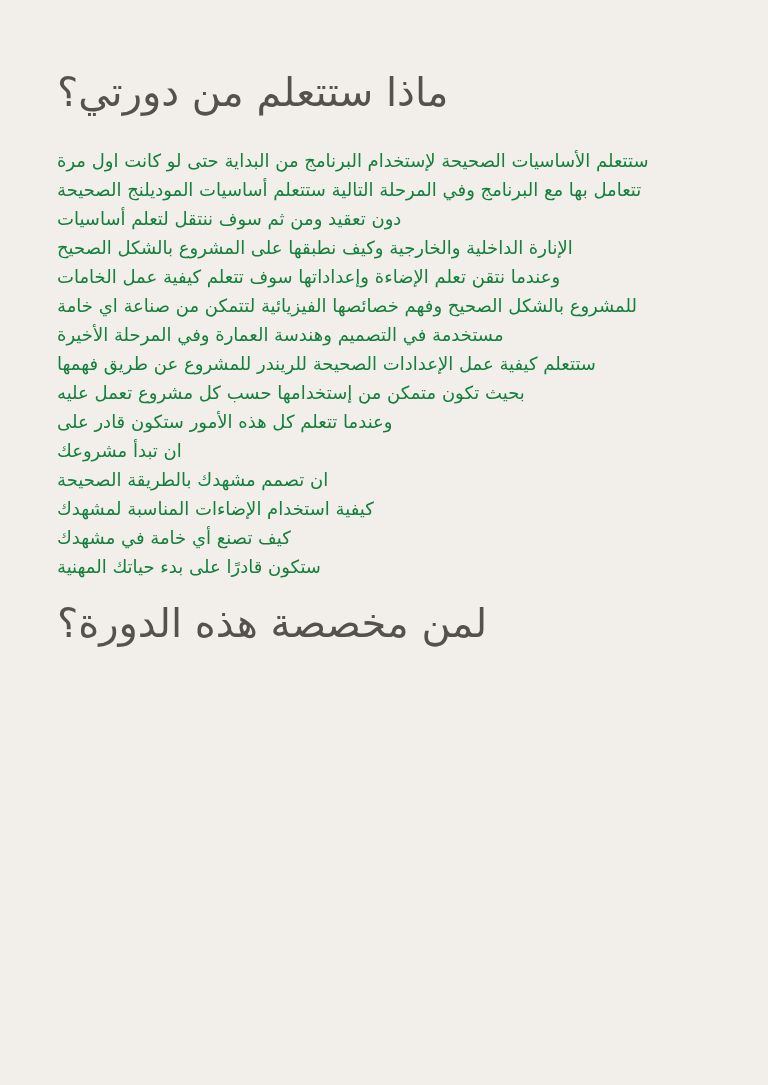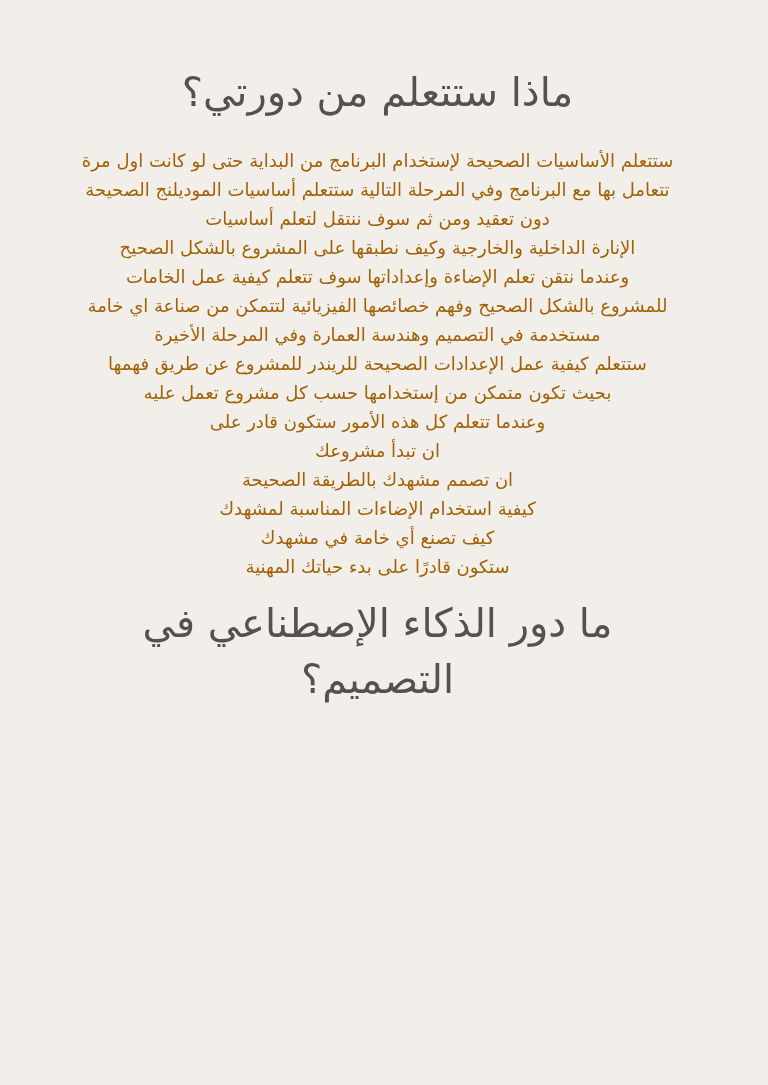--- a/index.html
+++ b/index.html
@@ -7,37 +7,37 @@
     padding: 0;
     background: #F2EEE9;
   }
   .page {
     width: 768px;
     min-height: 1085px;
     box-sizing: border-box;
     margin: 0 auto;
     padding: 64px 70px 24px 57px;
     direction: rtl;
-    text-align: center;
+    text-align: left;
     font-family: "DejaVu Sans", sans-serif;
     background: #F2EEE9;
   }
   .section-heading {
     font-size: 40px;
     line-height: 56px;
     font-weight: 400;
     color: #55514C;
     margin: 0 0 26px 0;
     white-space: pre-line;
   }
   .section-paragraph {
     font-size: 18px;
     line-height: 29px;
     font-weight: 400;
-    color: #a16207;
+    color: #15803d;
     margin: 0 0 14px 0;
     white-space: pre-line;
   }
 </style>
 </head>
 <body>
 
 <main class="page">
 
   <section>
@@ -53,20 +53,19 @@
 بحيث تكون متمكن من إستخدامها حسب كل مشروع تعمل عليه
 وعندما تتعلم كل هذه الأمور ستكون قادر على
 ان تبدأ مشروعك
 ان تصمم مشهدك بالطريقة الصحيحة
 كيفية استخدام الإضاءات المناسبة لمشهدك
 كيف تصنع أي خامة في مشهدك
 ستكون قادرًا على بدء حياتك المهنية</p>
   </section>
 
   <section>
+    <h2 class="section-heading">لمن مخصصة هذه الدورة؟</h2>
   </section>
 
   <section>
-    <h2 class="section-heading">ما دور الذكاء الإصطناعي في
-التصميم؟</h2>
   </section>
 
 </main>
 
 </body></html>

